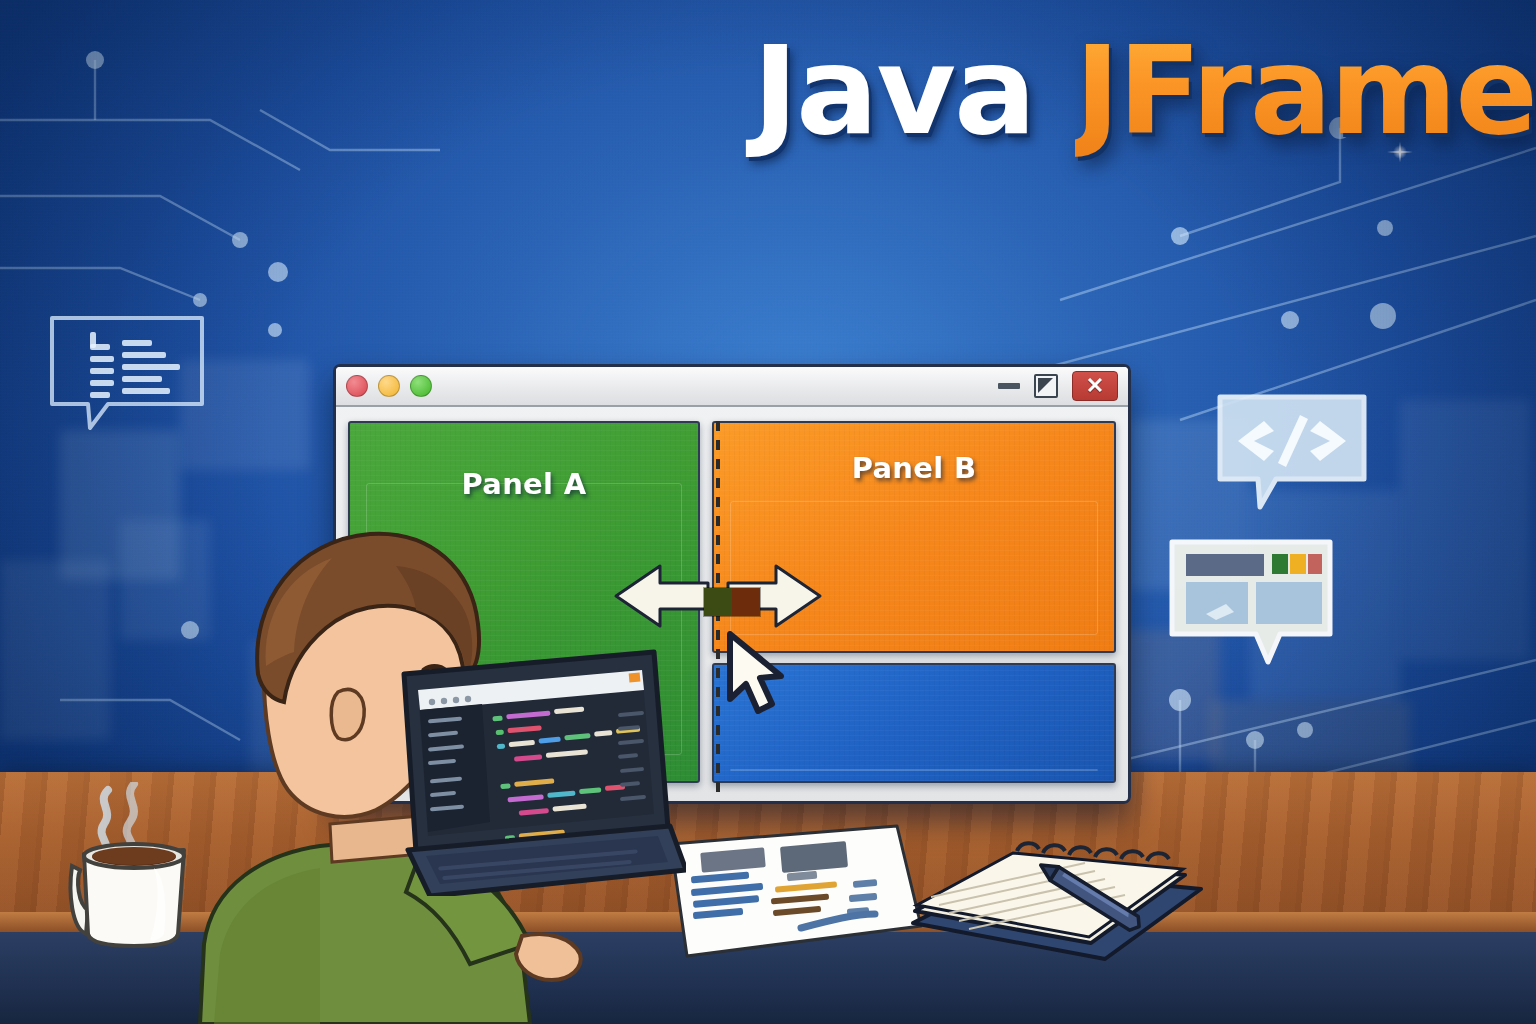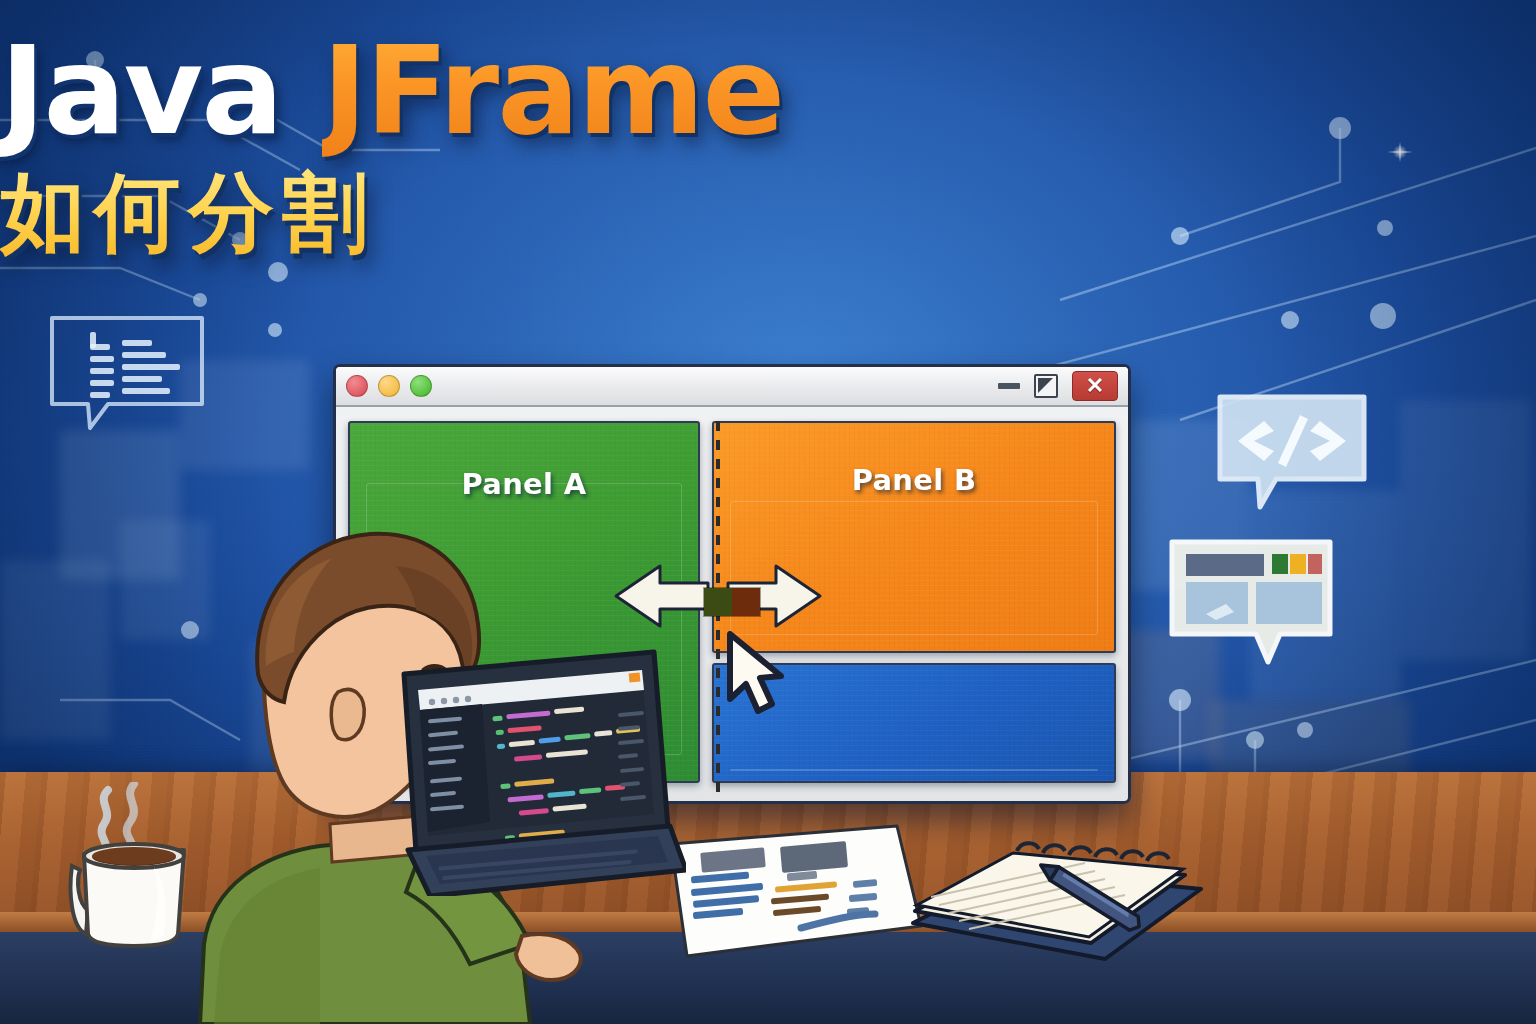--- a/index.html
+++ b/index.html
@@ -43,21 +43,21 @@
     background-repeat:no-repeat;
   }
   .spark::after{
     content:""; position:absolute; left:50%; top:50%; width:14px; height:14px;
     transform:translate(-50%,-50%);
     border-radius:50%;
     background:radial-gradient(circle, rgba(255,255,255,.95) 0%, rgba(255,255,255,0) 70%);
   }
 
   
-  #title-block{ position:absolute; left:0; top:34px; width:1536px; text-align:left; z-index:40; }
+  #title-block{ position:absolute; left:0; top:34px; width:1536px; text-align:right; z-index:40; }
   #main-title{
     font-size:122px; font-weight:bold; line-height:.94;
     letter-spacing:-2px; white-space:nowrap;
     font-family:"DejaVu Sans","Liberation Sans",sans-serif;
   }
   #main-title .w{
     color:#ffffff;
     text-shadow: 3px 4px 0 #11336e, 5px 7px 10px rgba(5,20,50,.55);
   }
   #main-title .o{
@@ -143,21 +143,21 @@
     width:352px; height:100%;
     background:linear-gradient(150deg,#4aa83c 0%,#3e9c33 45%,#2e8c34 100%);
   }
   #panel-a .plabel{ top:44px; }
 
   #right-col{ flex:1; display:flex; flex-direction:column; margin-left:12px; }
   #panel-b{
     height:232px;
     background:linear-gradient(150deg,#fb9b27 0%,#f6871b 50%,#ef7d14 100%);
   }
-  #panel-b .plabel{ top:40px; }
+  #panel-b .plabel{ top:28px; }
   #panel-c{
     flex:1; margin-top:10px;
     background:linear-gradient(150deg,#2a74d4 0%,#1f62c4 50%,#1a56b0 100%);
   }
   #panel-c .plabel{ top:58px; }
 
   
   #divider{
     position:absolute; left:368px; top:0px; bottom:-10px; width:4px; z-index:5;
     background-image:linear-gradient(#2b2b2b 0 10px, transparent 10px 19px);
@@ -288,21 +288,20 @@
     </g>
   </svg>
 
   <div class="spark" style="left:1368px;top:120px;"></div>
   <div class="bg-noise"></div>
   <div class="bg-vig"></div>
 
   
   <div id="title-block">
     <div id="main-title"><span class="w">Java </span><span class="o">JFrame</span></div>
-    <div id="sub-title">如何分割</div>
   </div>
 
   
   <div id="desk">
     <div class="grain"></div>
     <div id="desk-front"></div>
     <div id="desk-edge"></div>
   </div>
 
   

